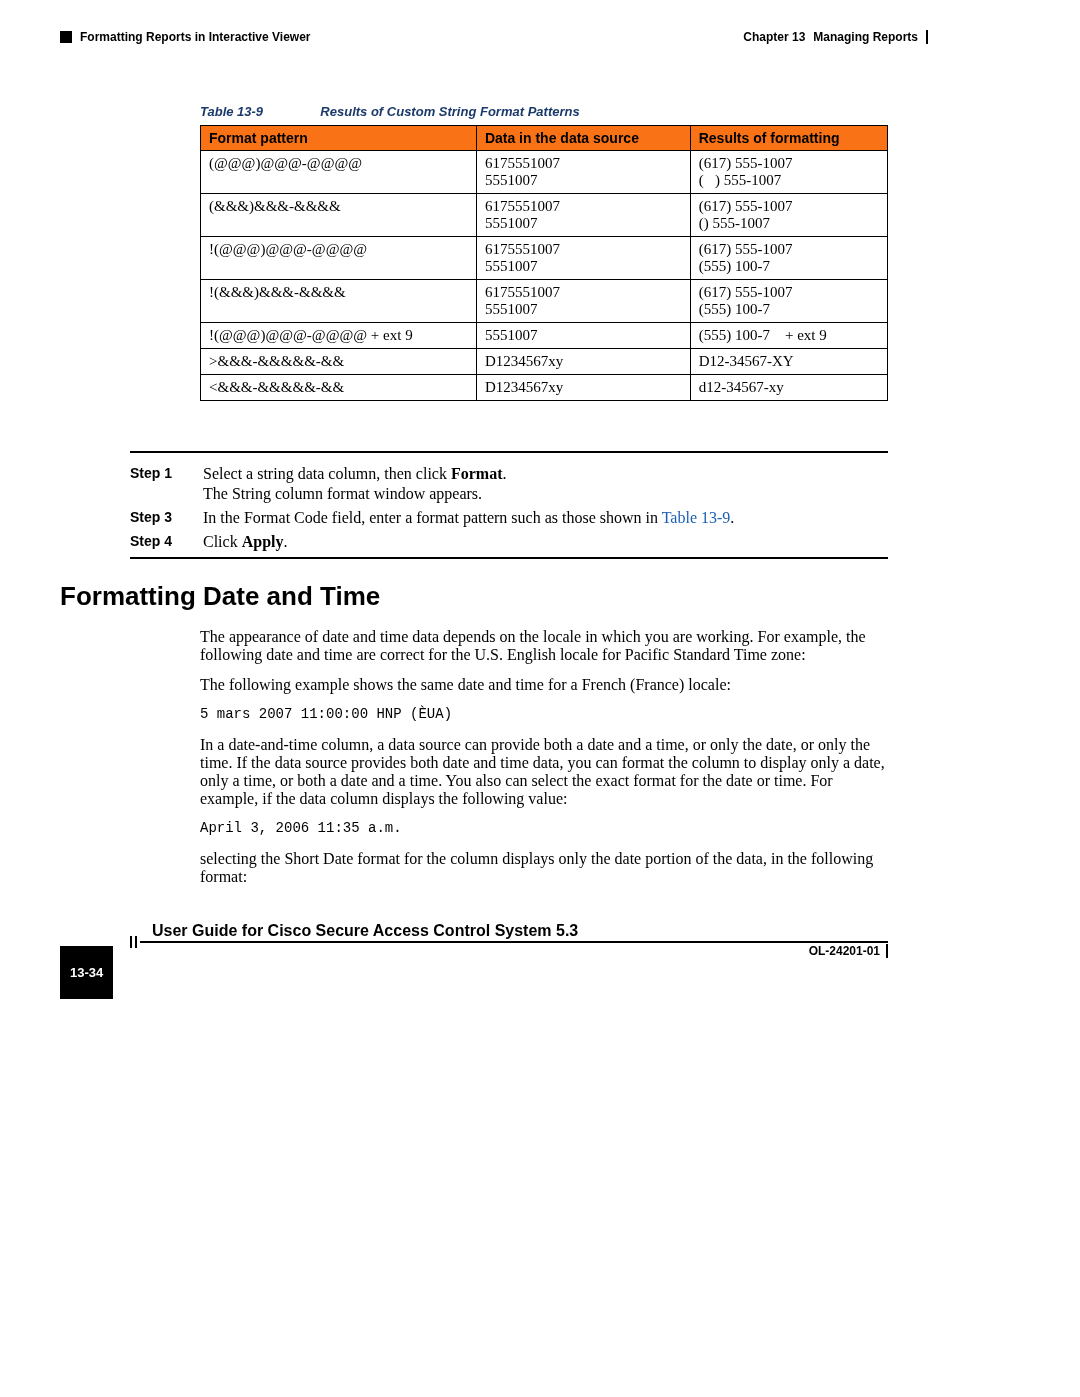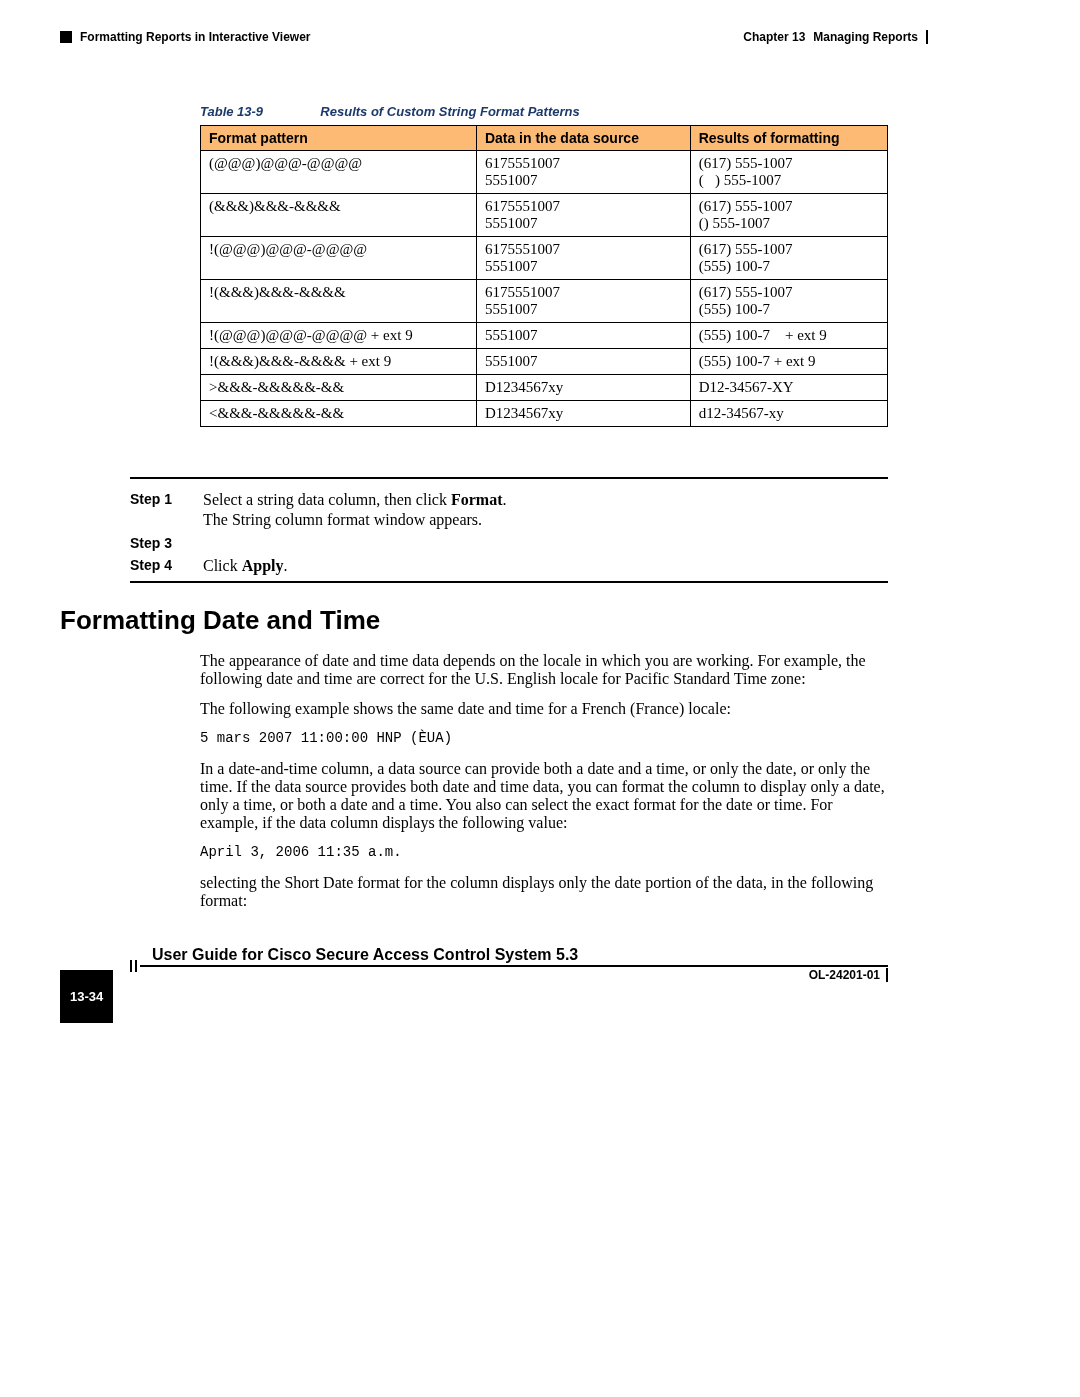--- a/index.html
+++ b/index.html
@@ -61,21 +61,21 @@
   table.fmt th {
     font-family: Arial, Helvetica, sans-serif;
     font-size: 14px;
     font-weight: bold;
     text-align: left;
     border-top: 1.5px solid #000;
     border-bottom: 1px solid #000;
     border-left: 1px solid #000;
     border-right: 1px solid #000;
     padding: 4px 8px;
-    background:#fdba74;
+    background:#f97316;
   }
   table.fmt td {
     border: 1px solid #000;
     padding: 4px 8px;
     vertical-align: top;
     font-family: "Times New Roman", Times, serif;
   }
   table.fmt tr:last-child td {
     border-bottom: 1.5px solid #000;
   }
@@ -213,25 +213,20 @@
 5551007</td>
             <td style="white-space: pre;">(617) 555-1007
 (555) 100-7</td>
           </tr>
           <tr>
             <td style="white-space: pre;">!(@@@)@@@-@@@@ + ext 9</td>
             <td style="white-space: pre;">5551007</td>
             <td style="white-space: pre;">(555) 100-7    + ext 9</td>
           </tr>
           <tr>
-            <td style="white-space: pre;">!(&amp;&amp;&amp;)&amp;&amp;&amp;-&amp;&amp;&amp;&amp; + ext 9</td>
-            <td style="white-space: pre;">5551007</td>
-            <td style="white-space: pre;">(555) 100-7 + ext 9</td>
-          </tr>
-          <tr>
             <td style="white-space: pre;">&gt;&amp;&amp;&amp;-&amp;&amp;&amp;&amp;&amp;-&amp;&amp;</td>
             <td style="white-space: pre;">D1234567xy</td>
             <td style="white-space: pre;">D12-34567-XY</td>
           </tr>
           <tr>
             <td style="white-space: pre;">&lt;&amp;&amp;&amp;-&amp;&amp;&amp;&amp;&amp;-&amp;&amp;</td>
             <td style="white-space: pre;">D1234567xy</td>
             <td style="white-space: pre;">d12-34567-xy</td>
           </tr>
         </tbody>
@@ -240,20 +235,21 @@
 
   <div class="steps">
     <hr class="step-hr-thick">
     <div id="steps-list">
         <div class="step-row">
           <div class="step-label">Step 1</div>
           <div class="step-text">Select a string data column, then click <strong>Format</strong>.<span class="sub">The String column format window appears.</span></div>
         </div>
         <div class="step-row">
           <div class="step-label">Step 3</div>
+          <div class="step-text">In the Format Code field, enter a format pattern such as those shown in <a href="#">Table 13-9</a>.</div>
         </div>
         <div class="step-row">
           <div class="step-label">Step 4</div>
           <div class="step-text">Click <strong>Apply</strong>.</div>
         </div>
       </div>
     <hr class="step-hr-thick">
   </div>
 
   <h2 class="section">Formatting Date and Time</h2>

